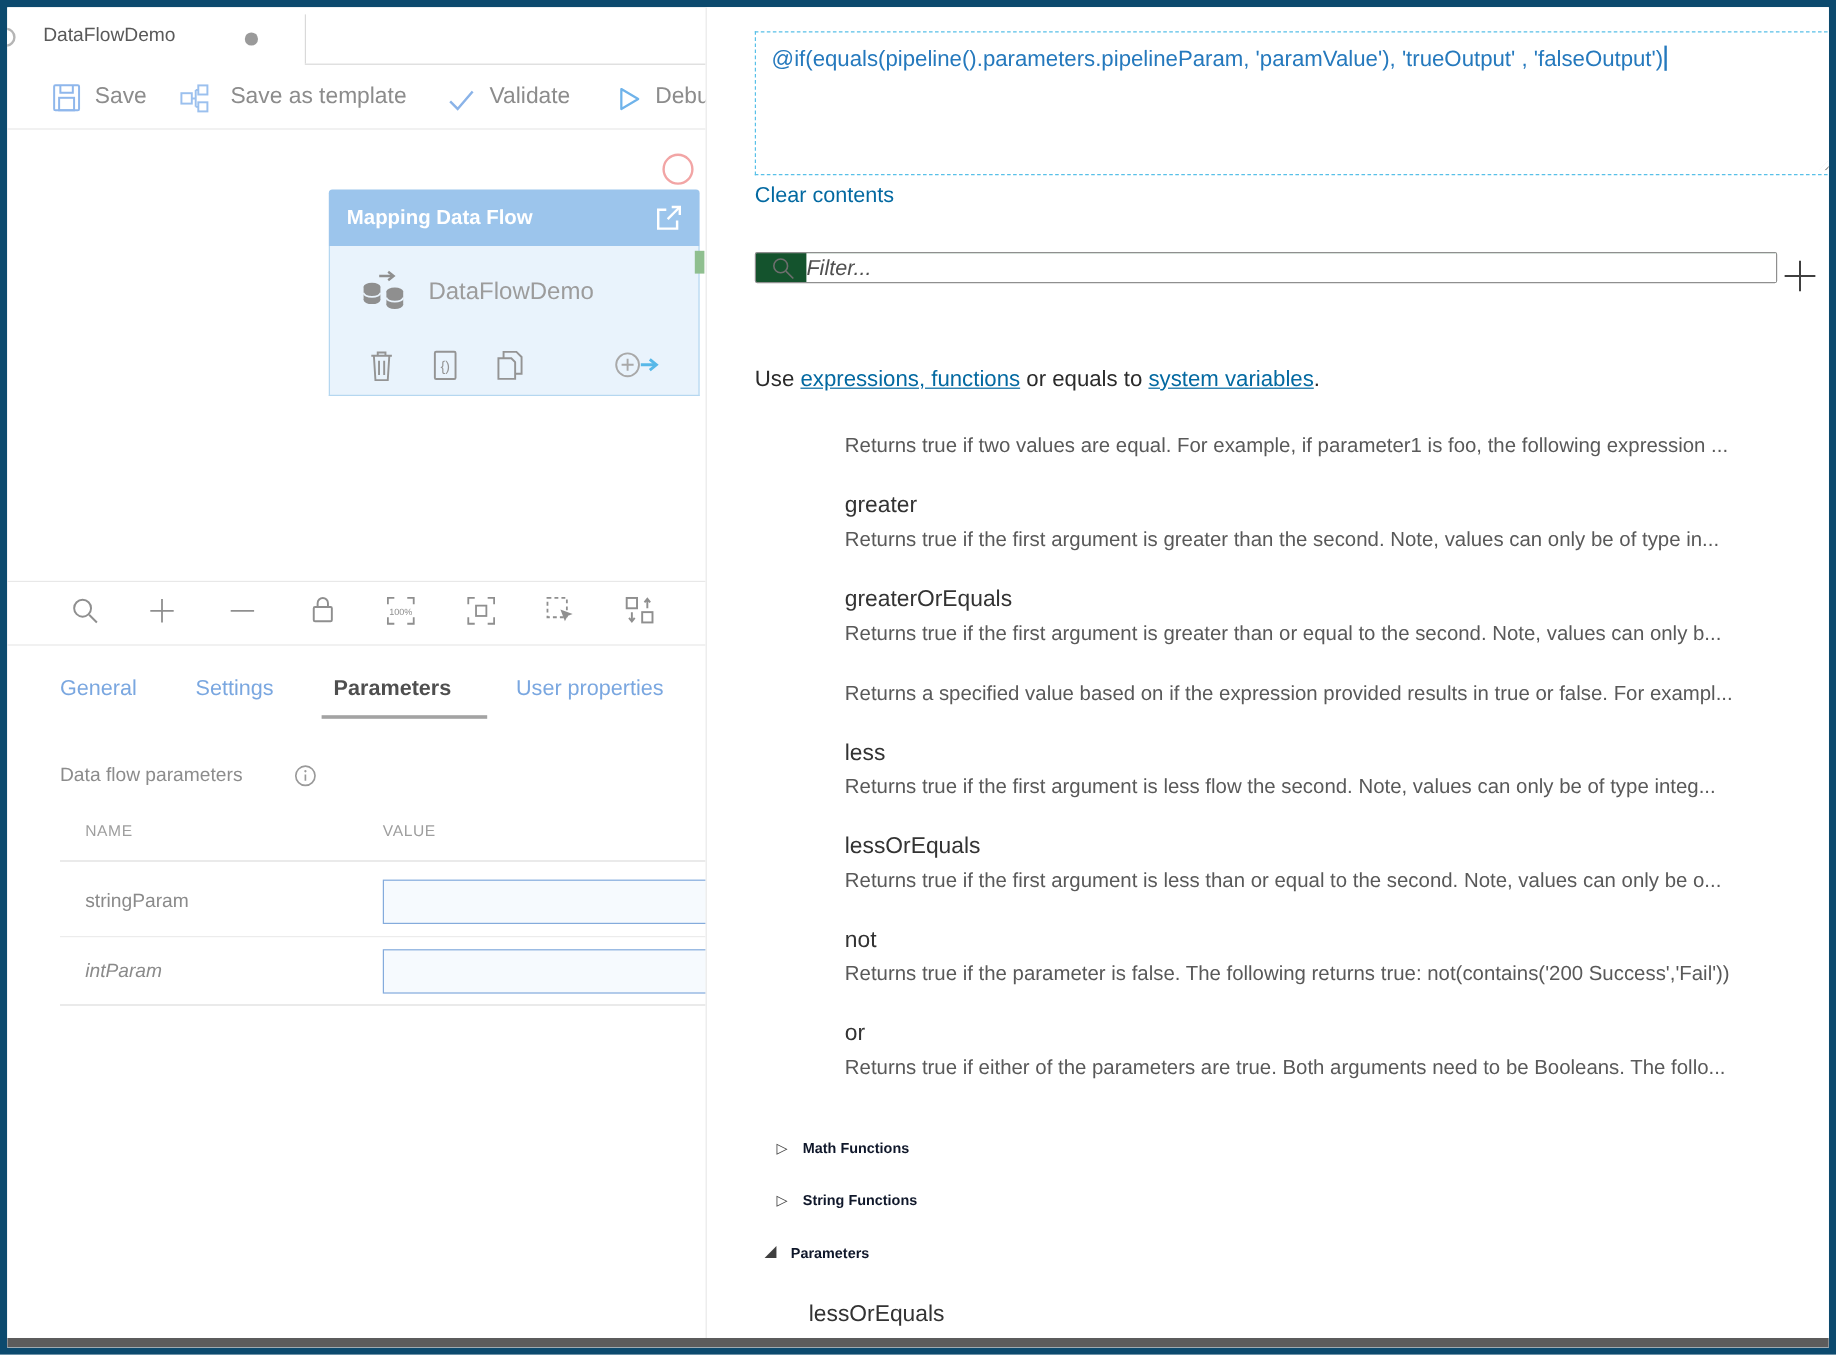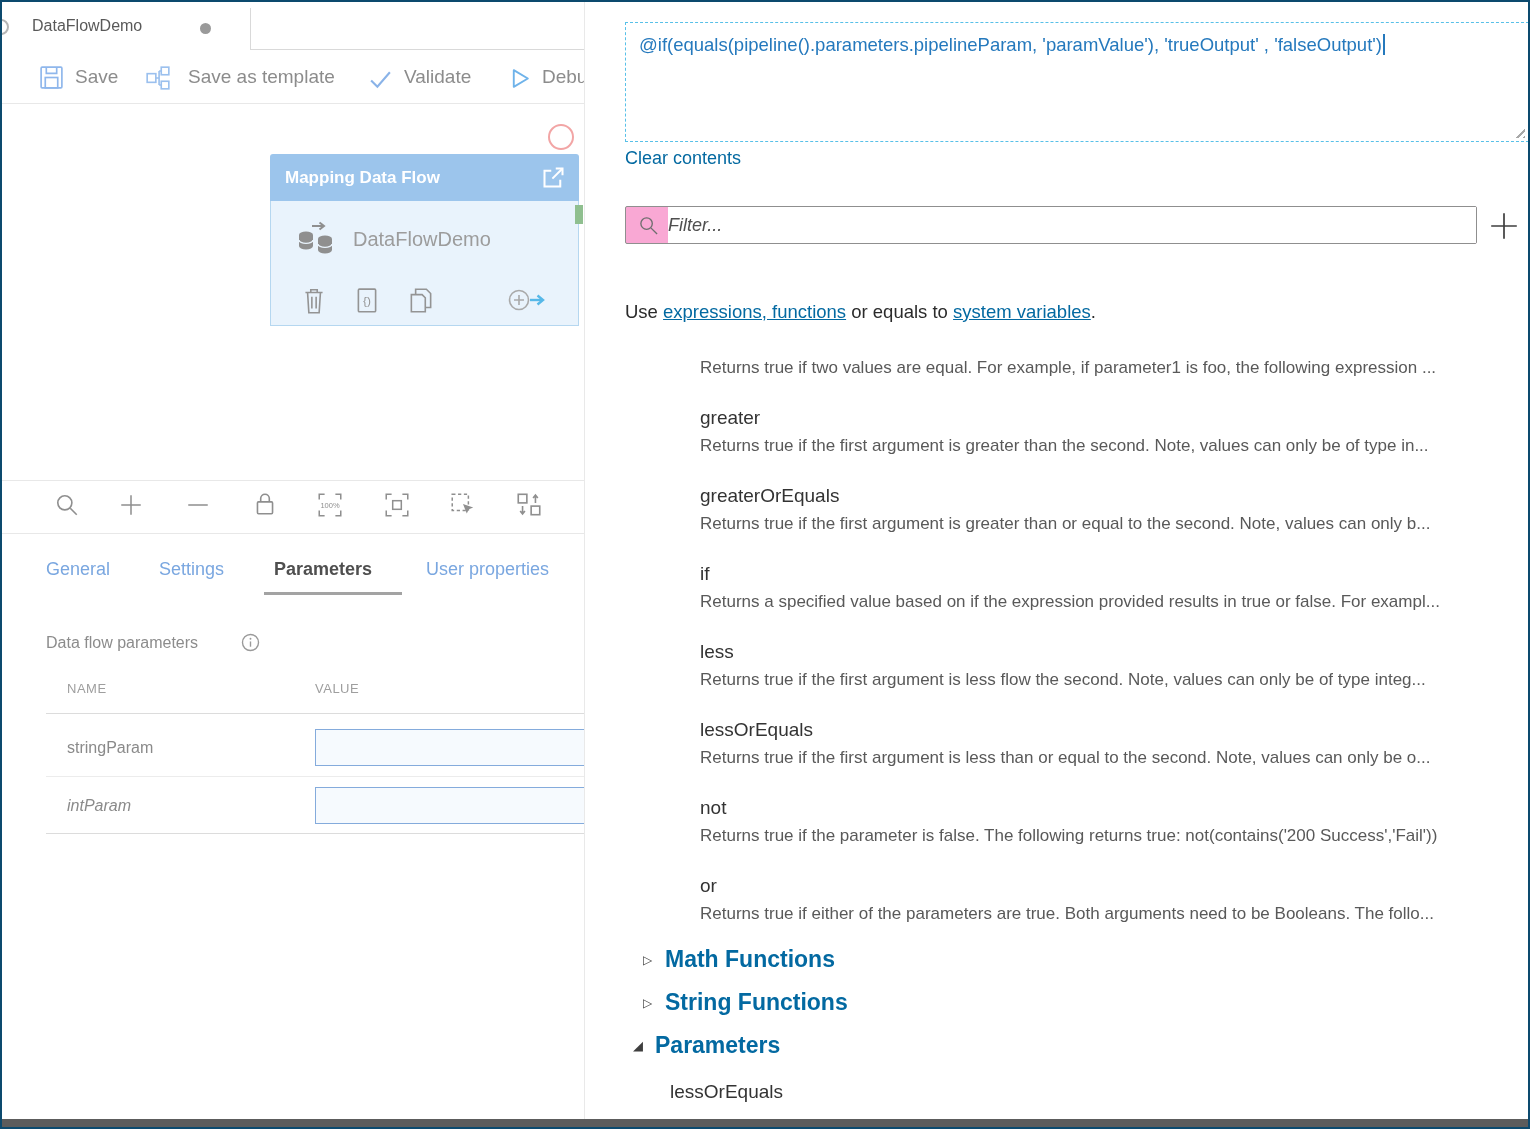--- a/index.html
+++ b/index.html
@@ -1,18 +1,18 @@
 <!DOCTYPE html>
 <html><head>
 <meta charset="utf-8">
 <style>
   * { margin:0; padding:0; box-sizing:border-box; }
   html,body { width:1530px; height:1129px; }
   body { font-family:"Liberation Sans","DejaVu Sans",sans-serif; background:#fff; }
-  #frame { position:relative; width:1530px; height:1129px; border:2px solid #0c4a6e; background:#fff; overflow:hidden; }
+  #frame { position:relative; width:1530px; height:1129px; border:6px solid #0c4a6e; background:#fff; overflow:hidden; }
   .abs { position:absolute; }
   svg { display:block; }
 
   
   #designer { position:absolute; inset:0; background:#fff; }
   .tab-title { font-size:16px; font-weight:500; color:#595959; }
   .tab-vline { width:1px; background:#d9d9d9; }
   .hline { background:#e8e8e8; height:1px; }
   .tb-label { font-size:19px; color:#8c8c8c; white-space:nowrap; }
   .half-circle { width:16px; height:16px; border:2px solid #b5b5b5; border-radius:50%; background:#fff; }
@@ -40,33 +40,33 @@
   
   #expr-panel { position:absolute; left:582px; top:0; right:0; bottom:8px; background:#fff; border-left:1px solid #e9e9e9; z-index:5; overflow:hidden; }
   #expr-box { left:40px; top:20px; width:904px; height:120px; border:1px dashed #58c0e8; background:#fff; font-size:18.5px; color:#2579bd; padding:11px 13px; cursor:text; }
   .caret-bar { display:inline-block; width:2px; height:21px; background:#2579bd; vertical-align:-4px; margin-left:1px; }
   .resize-grip { position:absolute; right:3px; bottom:3px; width:13px; height:13px;
                  background:repeating-linear-gradient(135deg, transparent 0 3px, #a8a8a8 3px 4.5px);
                  clip-path:polygon(100% 0, 100% 100%, 0 100%); cursor:nwse-resize; }
   .link { color:#0369a1; text-decoration:none; }
   .link.u { text-decoration:underline; }
   #clear-link { font-size:18px; }
-  #filter-wrap { left:40px; top:204px; width:852px; height:38px; border:1px solid #8f8f8f; border-radius:2px; background:#f9a8d4; display:flex; align-items:center; padding-left:12px; }
+  #filter-wrap { left:40px; top:204px; width:852px; height:26px; border:1px solid #8f8f8f; border-radius:2px; background:#14532d; display:flex; align-items:center; padding-left:12px; }
   #filter-input { border:none; outline:none; flex:1; height:100%; font-size:18px; font-family:inherit; color:#333; margin-left:9px; }
   #filter-input::placeholder { font-style:italic; color:#4f4f4f; opacity:1; }
   #use-line { left:40px; top:299px; font-size:18.5px; color:#2b2b2b; }
 
   #fn-list { left:115px; top:352px; right:16px; }
   .fn-item { margin-bottom:22px; cursor:pointer; }
   .fn-name { font-size:19px; color:#333; line-height:28px; }
   .fn-desc { font-size:17px; color:#595959; line-height:28px; white-space:nowrap; overflow:hidden; }
   .group-row { display:flex; align-items:center; cursor:pointer; }
   .group-caret { font-family:"DejaVu Sans",sans-serif; font-size:12px; color:#3f3f3f; width:22px; }
   .group-caret.solid { font-size:13px; }
-  .group-label { font-size:23px; font-weight:600; color:#0369a1; }
+  .group-label { font-size:12px; font-weight:600; color:#0f172a; }
   .param-leaf { font-size:19px; color:#333; cursor:pointer; }
 
   #bottom-bar { position:absolute; left:0; right:0; bottom:0; height:8px; background:#5c5c5c; z-index:9; }
 </style>
 </head>
 <body>
 
 <div id="frame">
 
   <div id="designer">
@@ -290,21 +290,20 @@
       </div>
       <div class="fn-item">
         <div class="fn-name">greater</div>
         <div class="fn-desc">Returns true if the first argument is greater than the second. Note, values can only be of type in...</div>
       </div>
       <div class="fn-item">
         <div class="fn-name">greaterOrEquals</div>
         <div class="fn-desc">Returns true if the first argument is greater than or equal to the second. Note, values can only b...</div>
       </div>
       <div class="fn-item">
-        <div class="fn-name">if</div>
         <div class="fn-desc">Returns a specified value based on if the expression provided results in true or false. For exampl...</div>
       </div>
       <div class="fn-item">
         <div class="fn-name">less</div>
         <div class="fn-desc">Returns true if the first argument is less flow the second. Note, values can only be of type integ...</div>
       </div>
       <div class="fn-item">
         <div class="fn-name">lessOrEquals</div>
         <div class="fn-desc">Returns true if the first argument is less than or equal to the second. Note, values can only be o...</div>
       </div>

